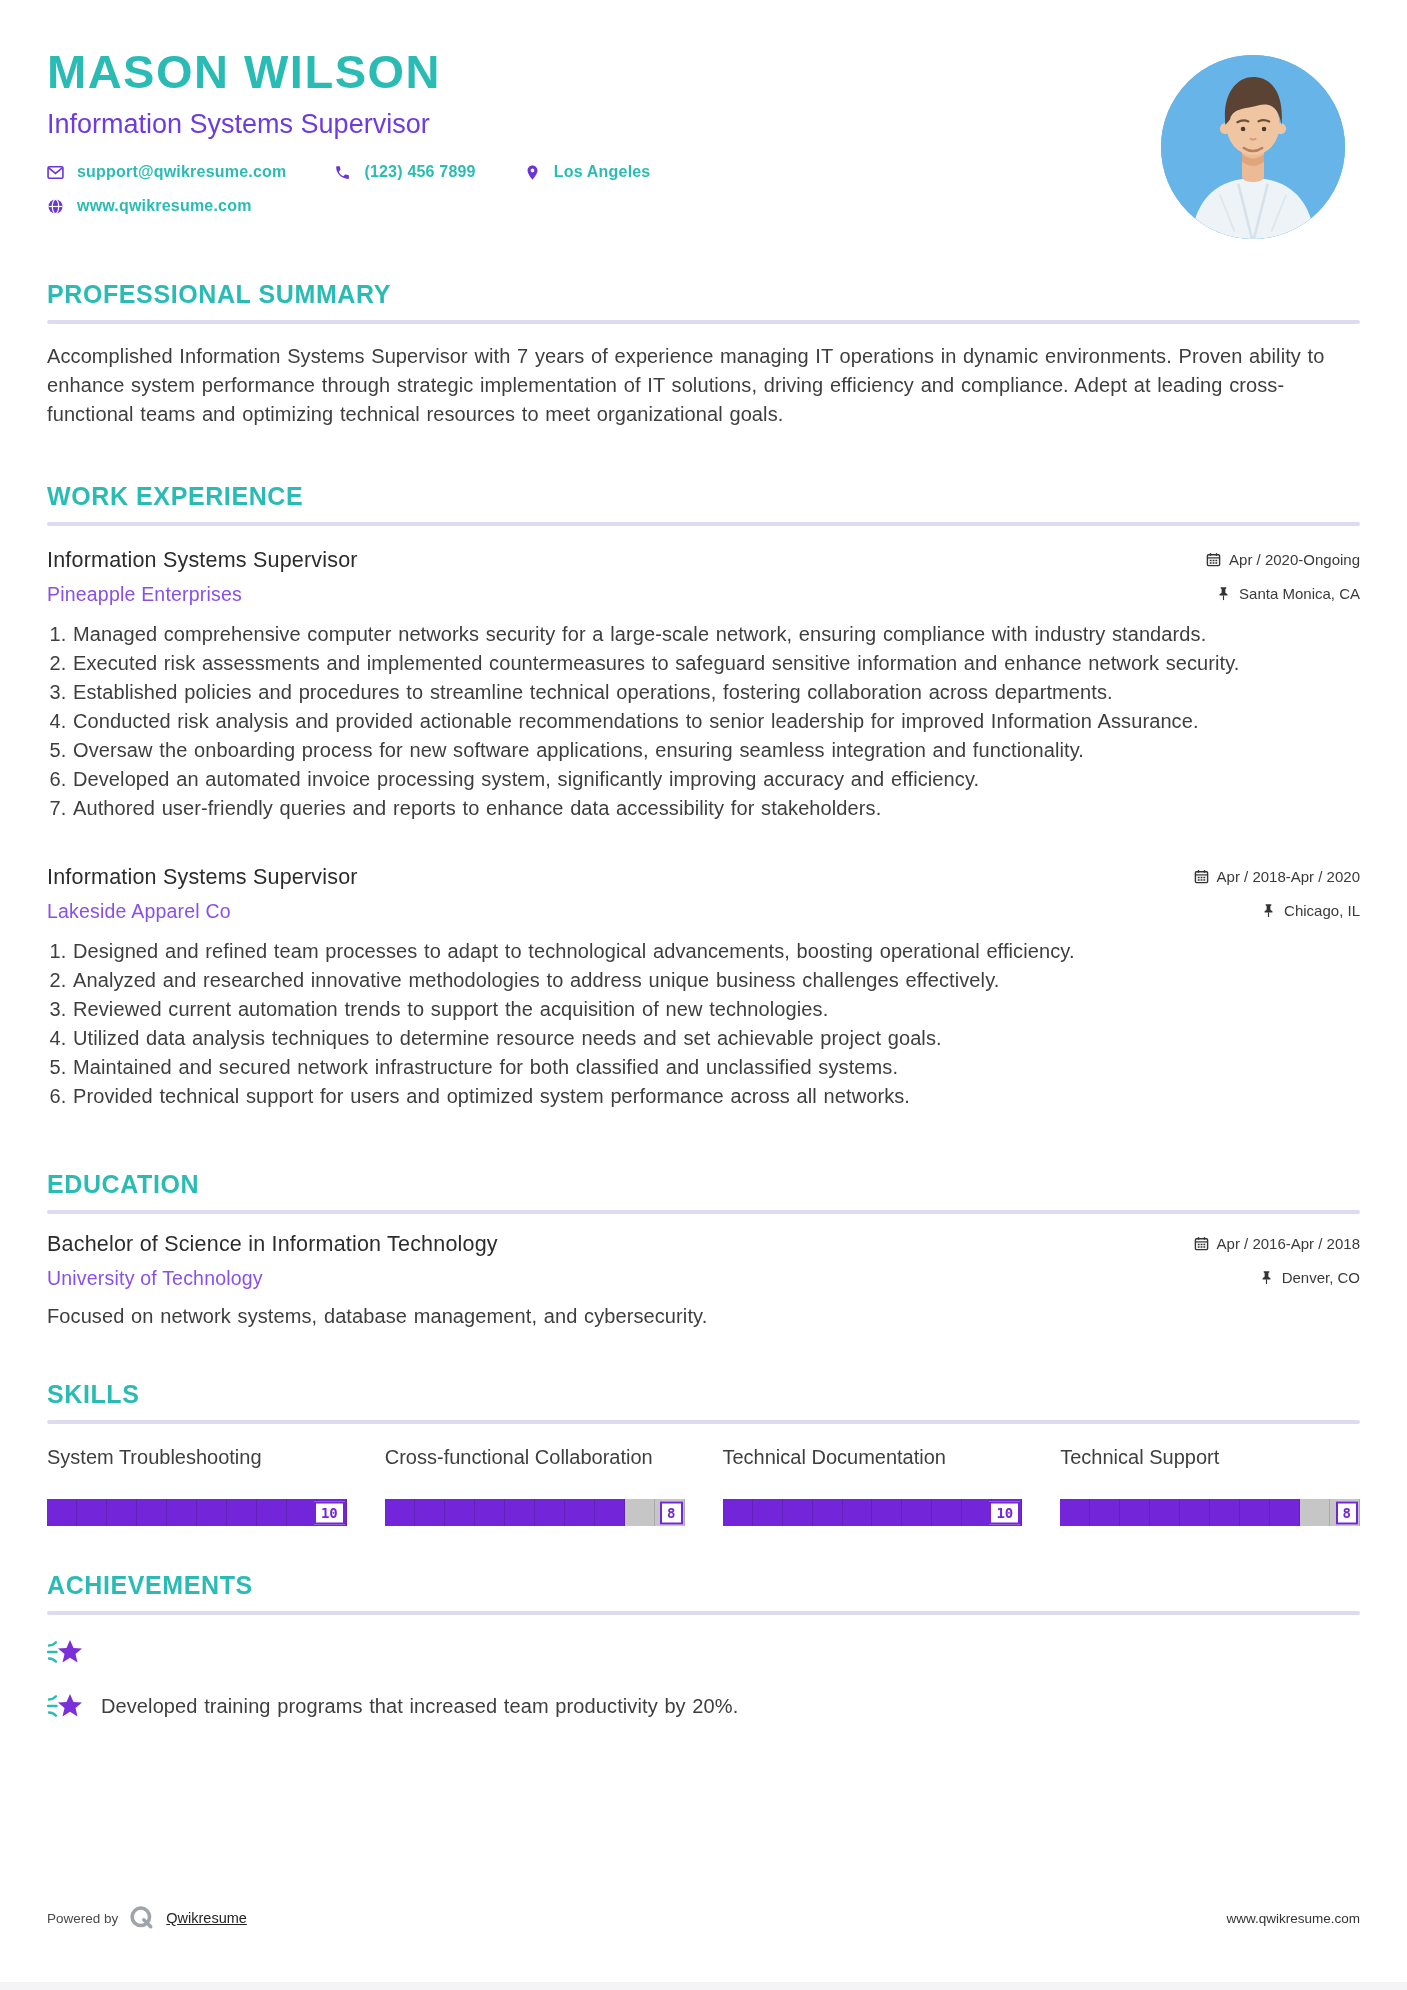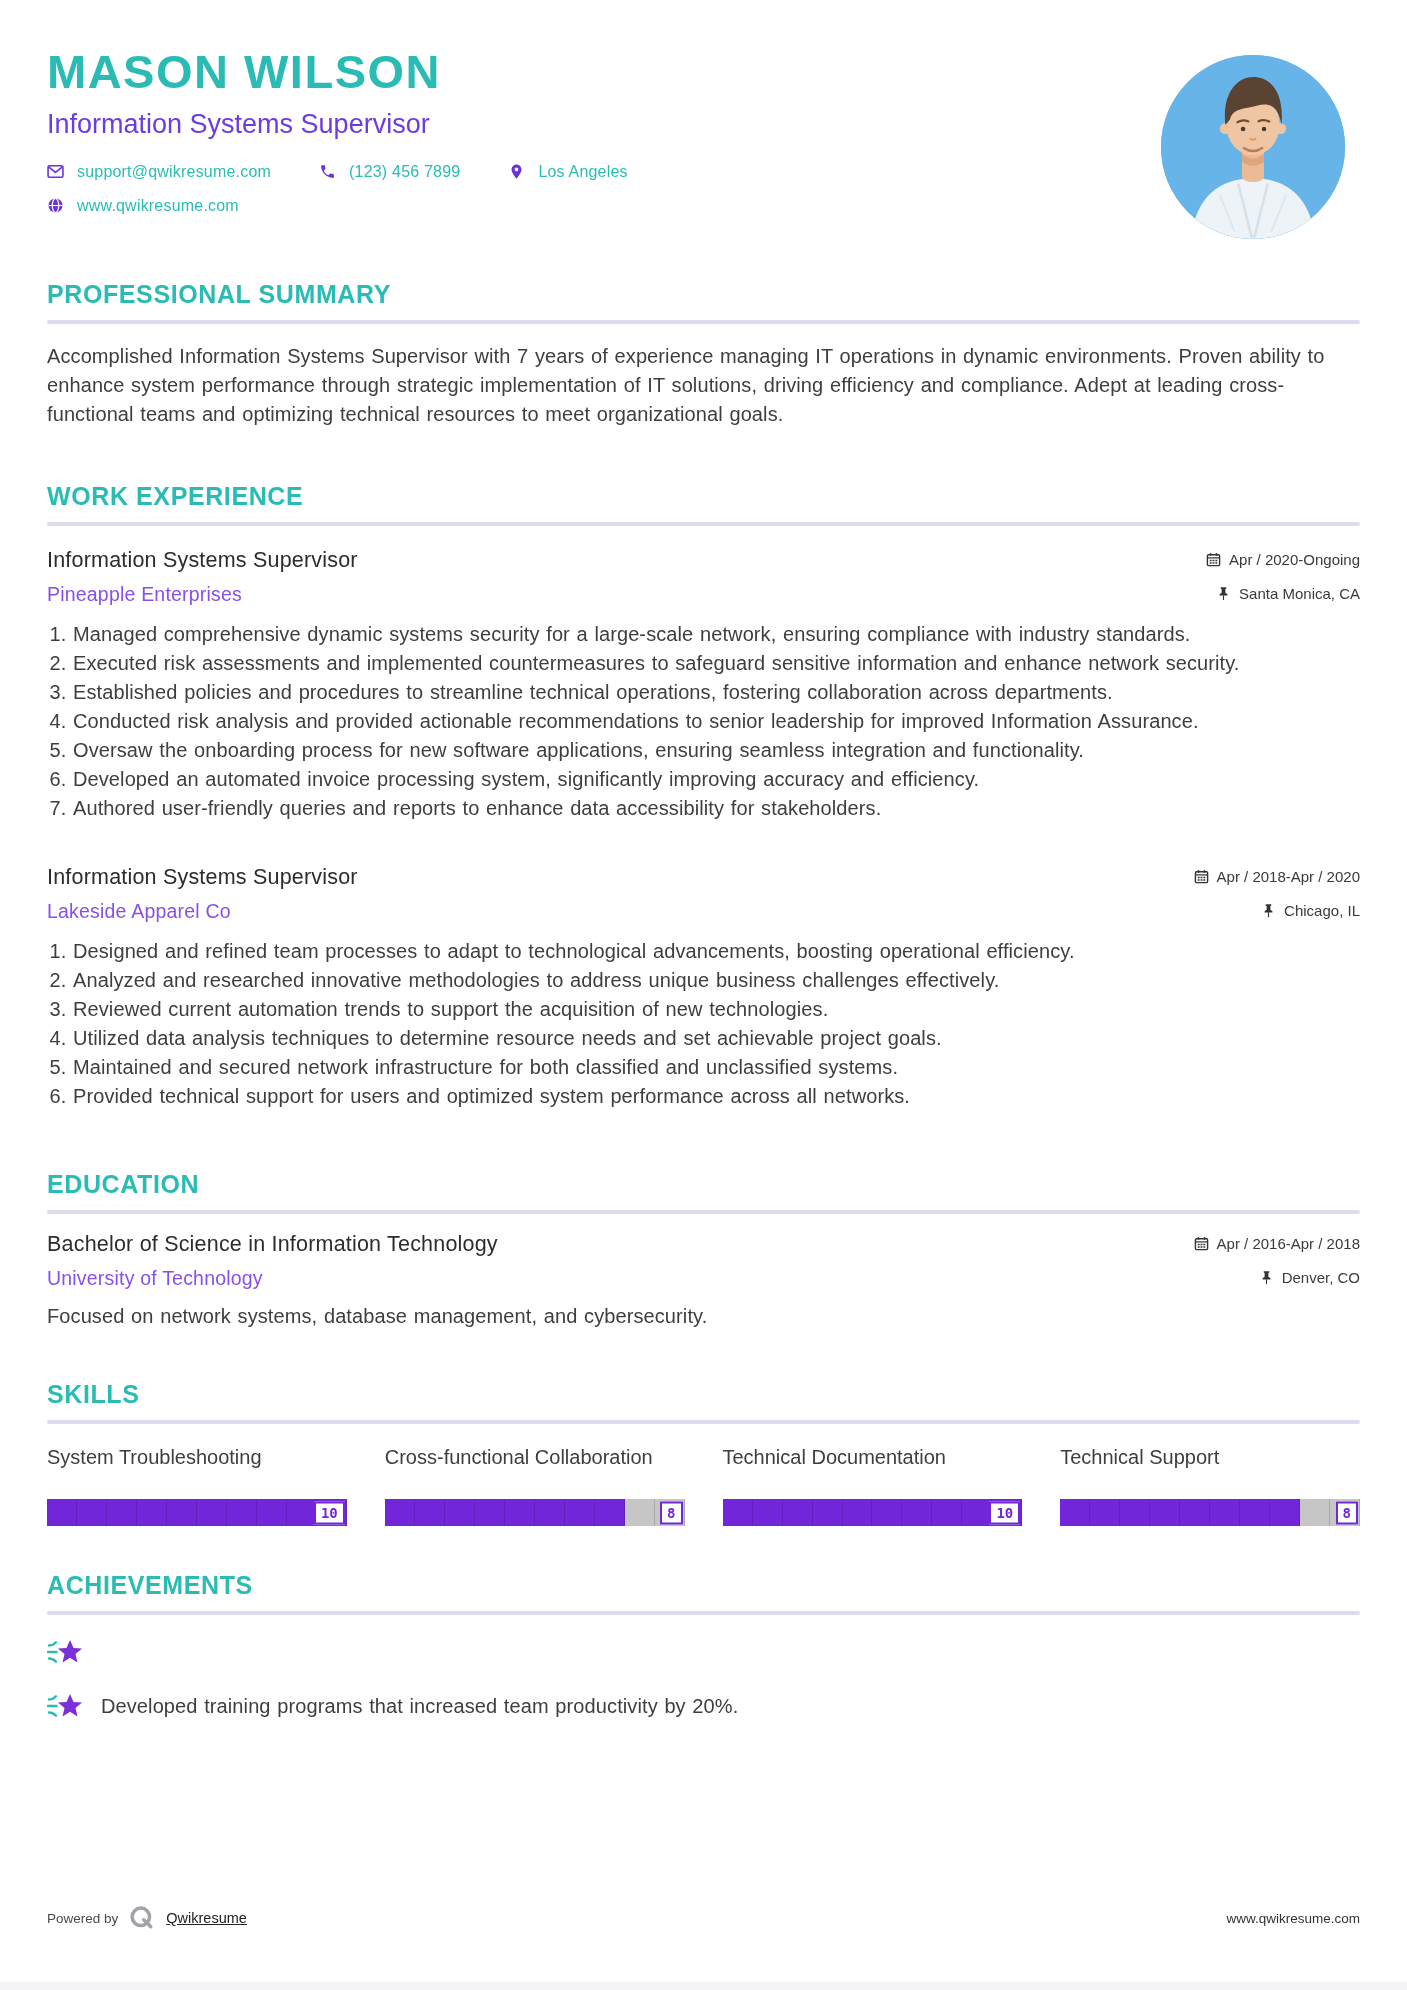--- a/index.html
+++ b/index.html
@@ -17,21 +17,21 @@
   .name {
     color:#2abcb4; font-size:47px; font-weight:800;
     letter-spacing:1.5px; line-height:54px;
   }
   .job-subtitle {
     color:#6d3be0; font-size:27px; font-weight:500;
     margin-top:8px; line-height:34px;
   }
   .contact-row { display:flex; align-items:center; margin-top:22px; gap:14px; }
   .contact-row.second { margin-top:16px; }
-  .contact-item { display:flex; align-items:flex-start; gap:13px; margin-right:34px; }
+  .contact-item { display:flex; align-items:flex-end; gap:13px; margin-right:34px;font-weight:bold; }
   .contact-item .txt { color:#2abcb4; font-size:16px; letter-spacing:0.2px; }
   .cicon { width:17px; height:17px; flex:0 0 auto; }
   .photo-wrap {
     position:absolute; top:55px; right:62px;
     width:184px; height:184px; border-radius:50%;
     overflow:hidden; background:#66b4e8;
   }
   .photo-wrap svg { display:block; width:100%; height:100%; }
   
   .section { margin-top:64px; }
@@ -191,21 +191,21 @@
         <div class="company">Pineapple Enterprises</div>
         <div class="meta">
           <svg class="micon" viewBox="0 0 16 16">
             <path d="M5 1.2h6v1.4l-1 .6v4l2.2 1.6v1.4H3.8V8.8L6 7.2v-4l-1-.6z" fill="#333"></path>
             <rect x="7.4" y="10" width="1.2" height="5" fill="#333"></rect>
           </svg>
           <span>Santa Monica, CA</span>
         </div>
       </div>
       <ol class="bullets">
-        <li>Managed comprehensive dynamic systems security for a large-scale network, ensuring compliance with industry standards.</li>
+        <li>Managed comprehensive computer networks security for a large-scale network, ensuring compliance with industry standards.</li>
         <li>Executed risk assessments and implemented countermeasures to safeguard sensitive information and enhance network security.</li>
         <li>Established policies and procedures to streamline technical operations, fostering collaboration across departments.</li>
         <li>Conducted risk analysis and provided actionable recommendations to senior leadership for improved Information Assurance.</li>
         <li>Oversaw the onboarding process for new software applications, ensuring seamless integration and functionality.</li>
         <li>Developed an automated invoice processing system, significantly improving accuracy and efficiency.</li>
         <li>Authored user-friendly queries and reports to enhance data accessibility for stakeholders.</li>
       </ol>
     </div>
 
     <div class="entry">

